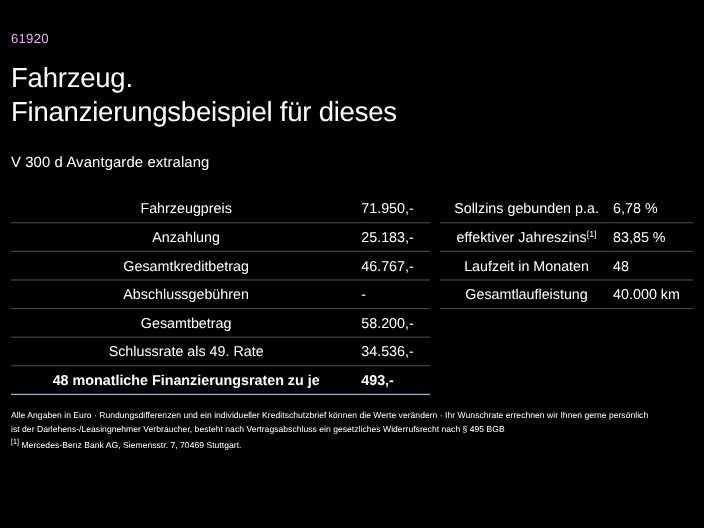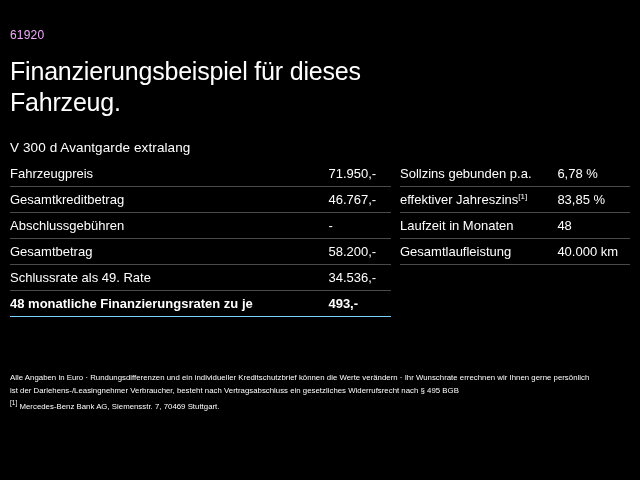--- a/index.html
+++ b/index.html
@@ -36,21 +36,21 @@
   .headline {
     font-size: 25px;
     line-height: 1.24;
     margin-top: 14px;
     font-weight: 400;
     letter-spacing: -0.2px;
   }
   .subtitle {
     font-size: 13.5px;
     margin-top: 22px;
-    margin-bottom: 6px;
+    margin-bottom: 22px;
     letter-spacing: 0.1px;
   }
   .tables {
     display: flex;
     flex-direction: row;
     align-items: flex-start;
     margin-top: 2px;
   }
   .col-left {
     width: 381px;
@@ -66,21 +66,21 @@
     border-collapse: collapse;
     font-size: 13px;
   }
   table.fin td {
     padding: 5px 0 5px 0;
     border-bottom: 1px solid #4a4a4a;
     vertical-align: middle;
     white-space: nowrap;
   }
   table.fin td.label {
-    text-align: left;
+    text-align: center;
   }
   table.fin td.value {
     text-align: left;
   }
   tr.total td {
     font-weight: bold;
     border-bottom: 1px solid #7dd3fc;
   }
   .sup {
     font-size: 8px;
@@ -110,34 +110,38 @@
 </style>
 </head>
 <body>
 
 <div class="page">
   <div class="content">
 
     <div class="ref-number">61920</div>
 
     <div class="headline">
+      <div>Fahrzeug.</div>
       <div>Finanzierungsbeispiel für dieses</div>
-      <div>Fahrzeug.</div>
     </div>
 
     <div class="subtitle">V 300 d Avantgarde extralang</div>
 
     <div class="tables">
 
       <div class="col-left">
         <table class="fin">
           <tbody>
             <tr>
               <td class="label">Fahrzeugpreis</td>
               <td class="value">71.950,-</td>
+            </tr>
+            <tr>
+              <td class="label">Anzahlung</td>
+              <td class="value">25.183,-</td>
             </tr>
             <tr>
               <td class="label">Gesamtkreditbetrag</td>
               <td class="value">46.767,-</td>
             </tr>
             <tr>
               <td class="label">Abschlussgebühren</td>
               <td class="value">-</td>
             </tr>
             <tr>

